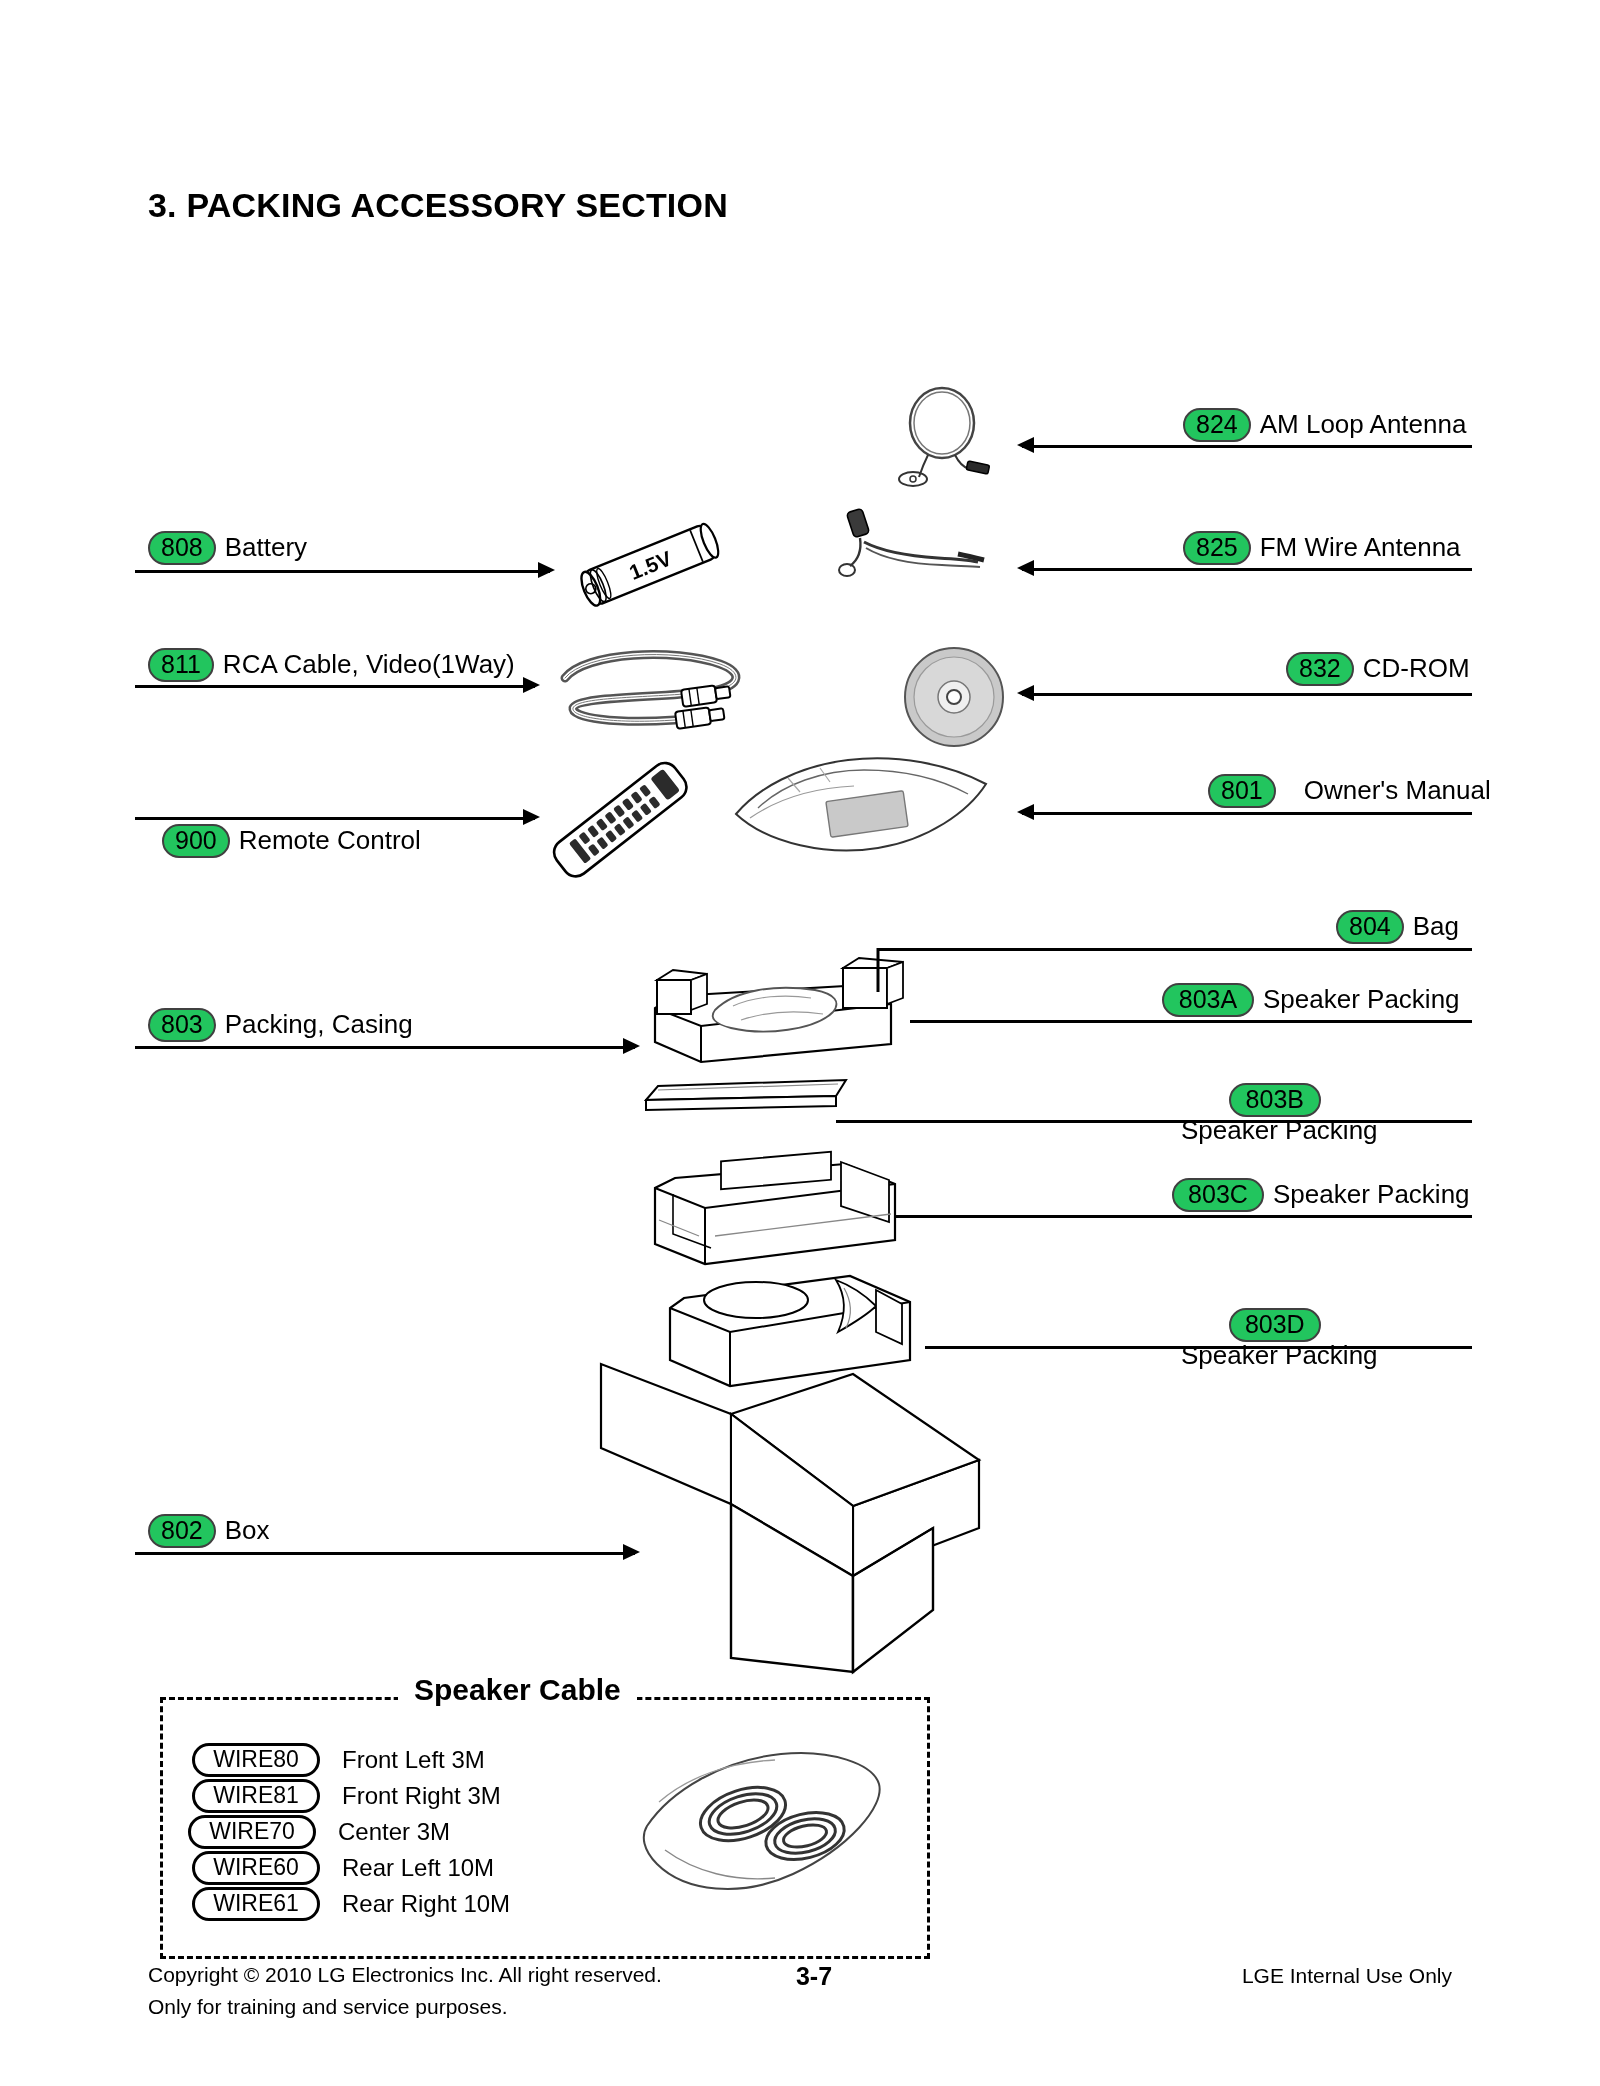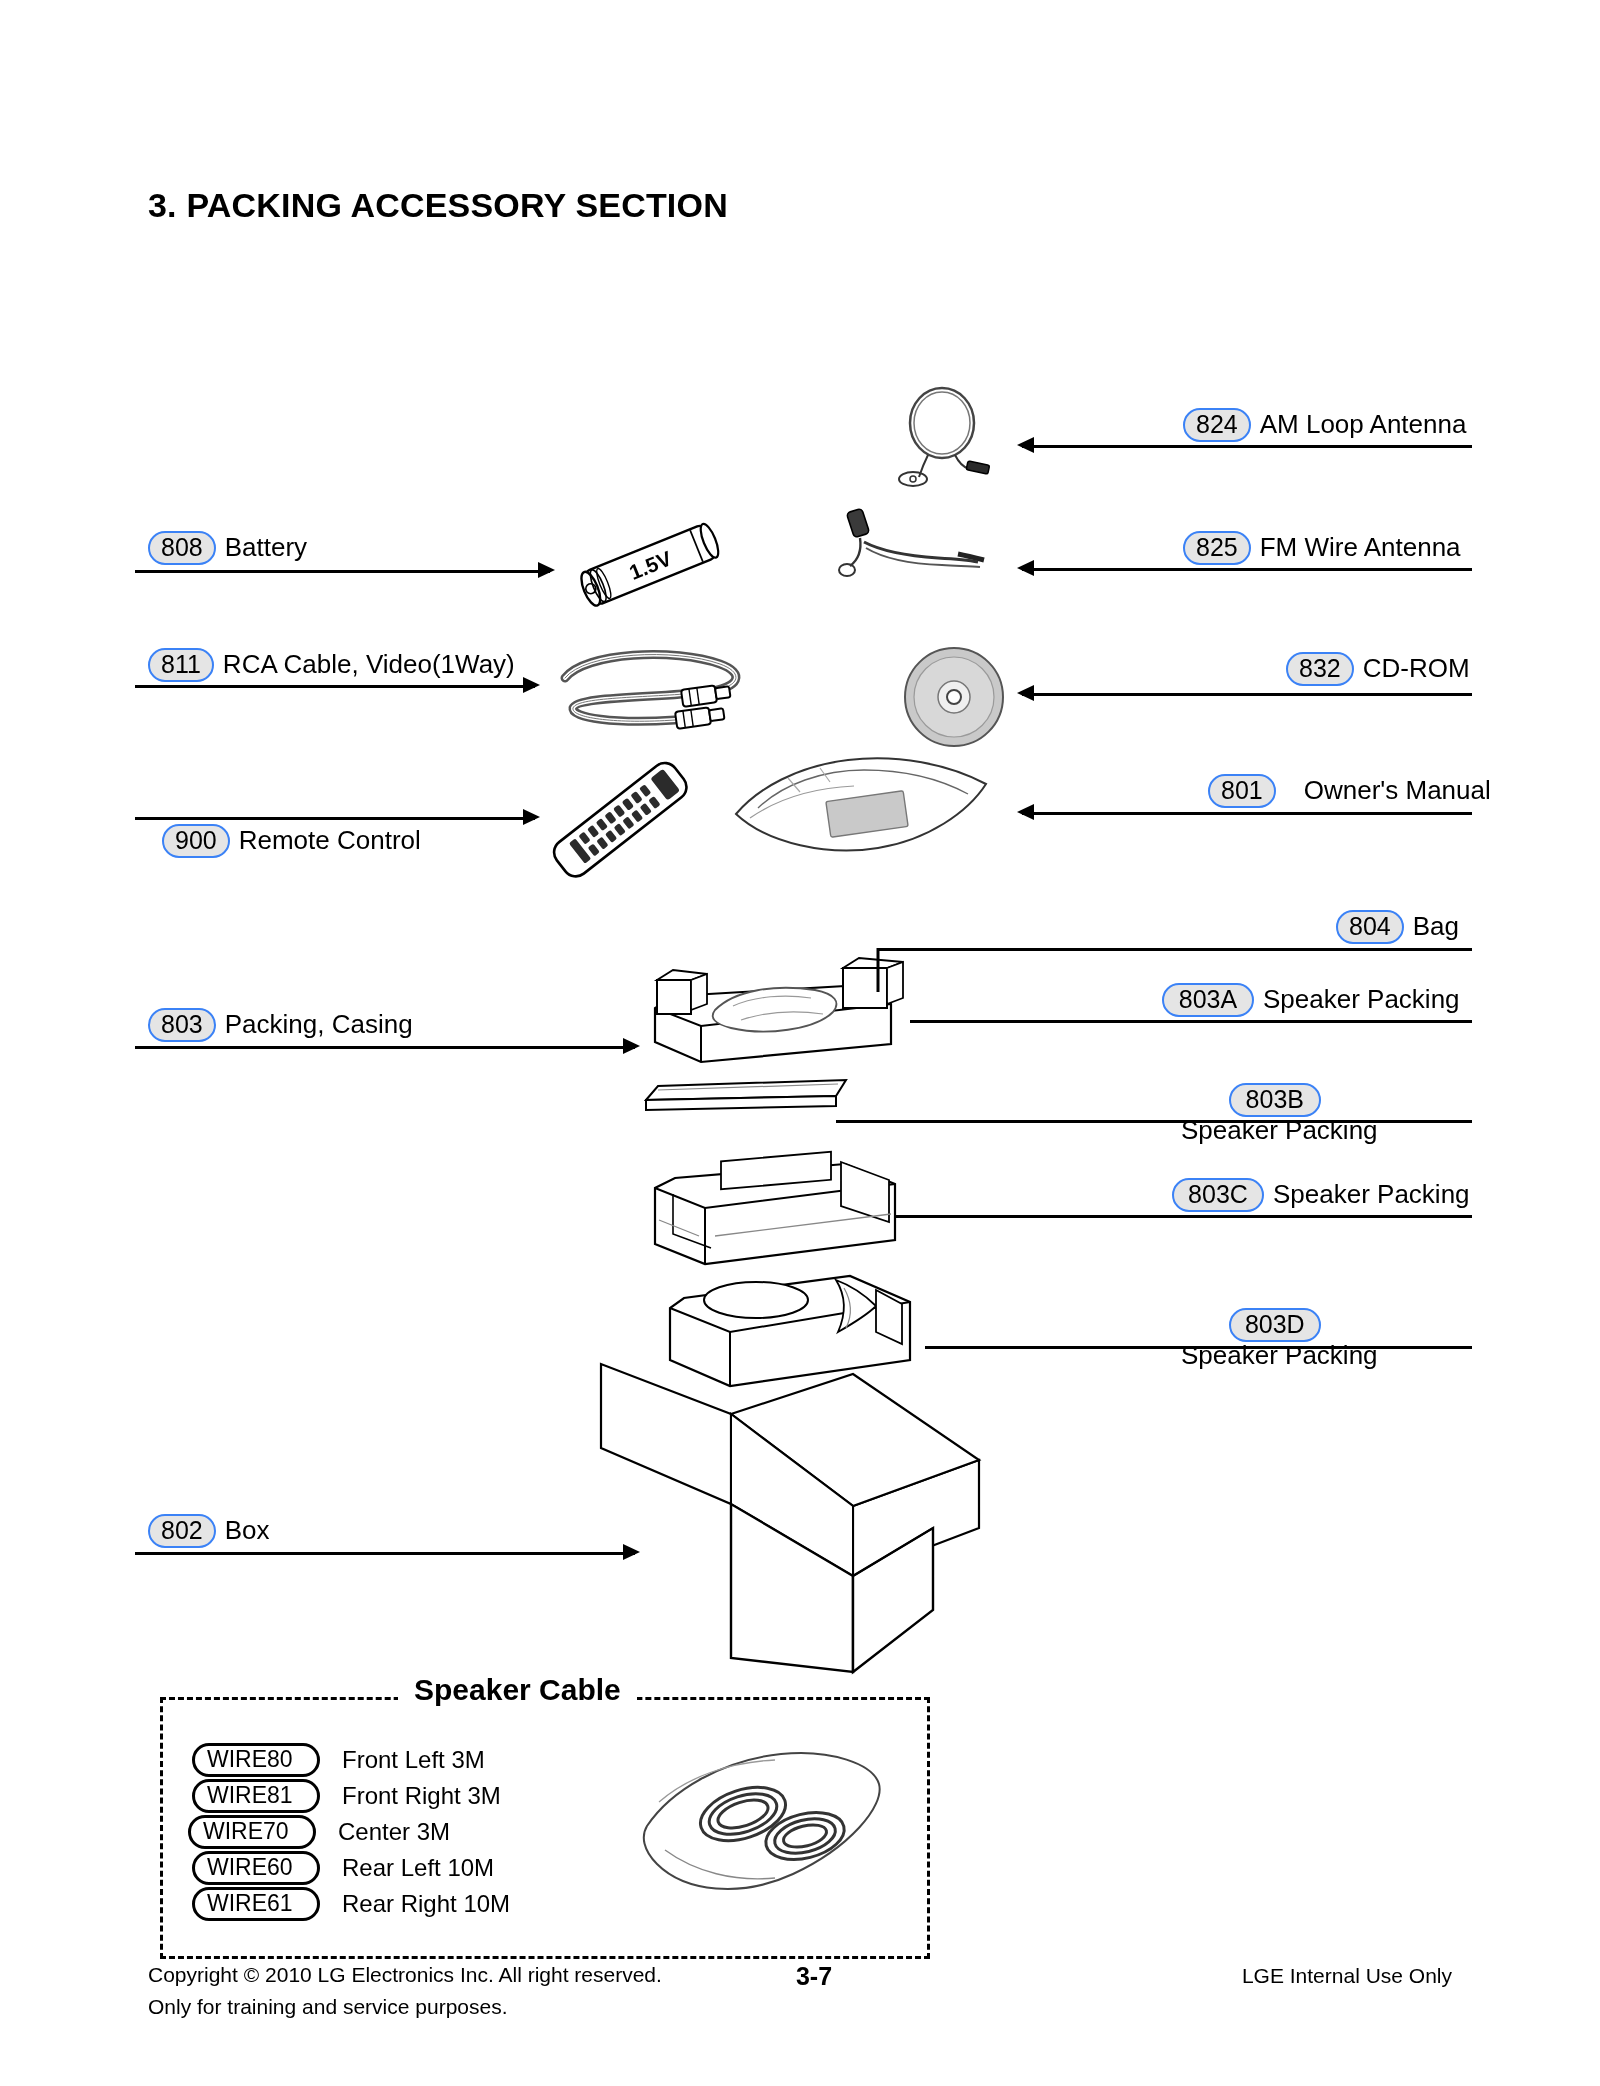--- a/index.html
+++ b/index.html
@@ -33,26 +33,26 @@
   }
 
   
   .callout {
     position: absolute;
     display: flex;
     align-items: center;
     white-space: nowrap;
   }
   .bubble {
-    border: 2px solid #3b82f6;
+    border: 2px solid #404040;
     border-radius: 999px;
     padding: 1px 11px 3px 11px;
     font-size: 25px;
     line-height: 1.05;
-    background: #e5e5e5;
+    background: #22c55e;
     min-width: 62px;
     text-align: center;
   }
   .bubble.wide { min-width: 92px; padding-left: 9px; padding-right: 9px;}
   .ctext {
     font-size: 26px;
     margin-left: 9px;
     line-height: 1.05;
   }
 
@@ -98,21 +98,21 @@
     align-items: center;
     white-space: nowrap;
   }
   .wire-bubble {
     border: 3px solid #000;
     border-radius: 999px;
     padding: 1px 12px 3px 12px;
     font-size: 23px;
     line-height: 1.05;
     min-width: 128px;
-    text-align: left;
+    text-align: center;
     background: #fff;
   }
   .wire-text {
     font-size: 24px;
     margin-left: 22px;
   }
 
   
   #footer-copyright {
     position: absolute;

